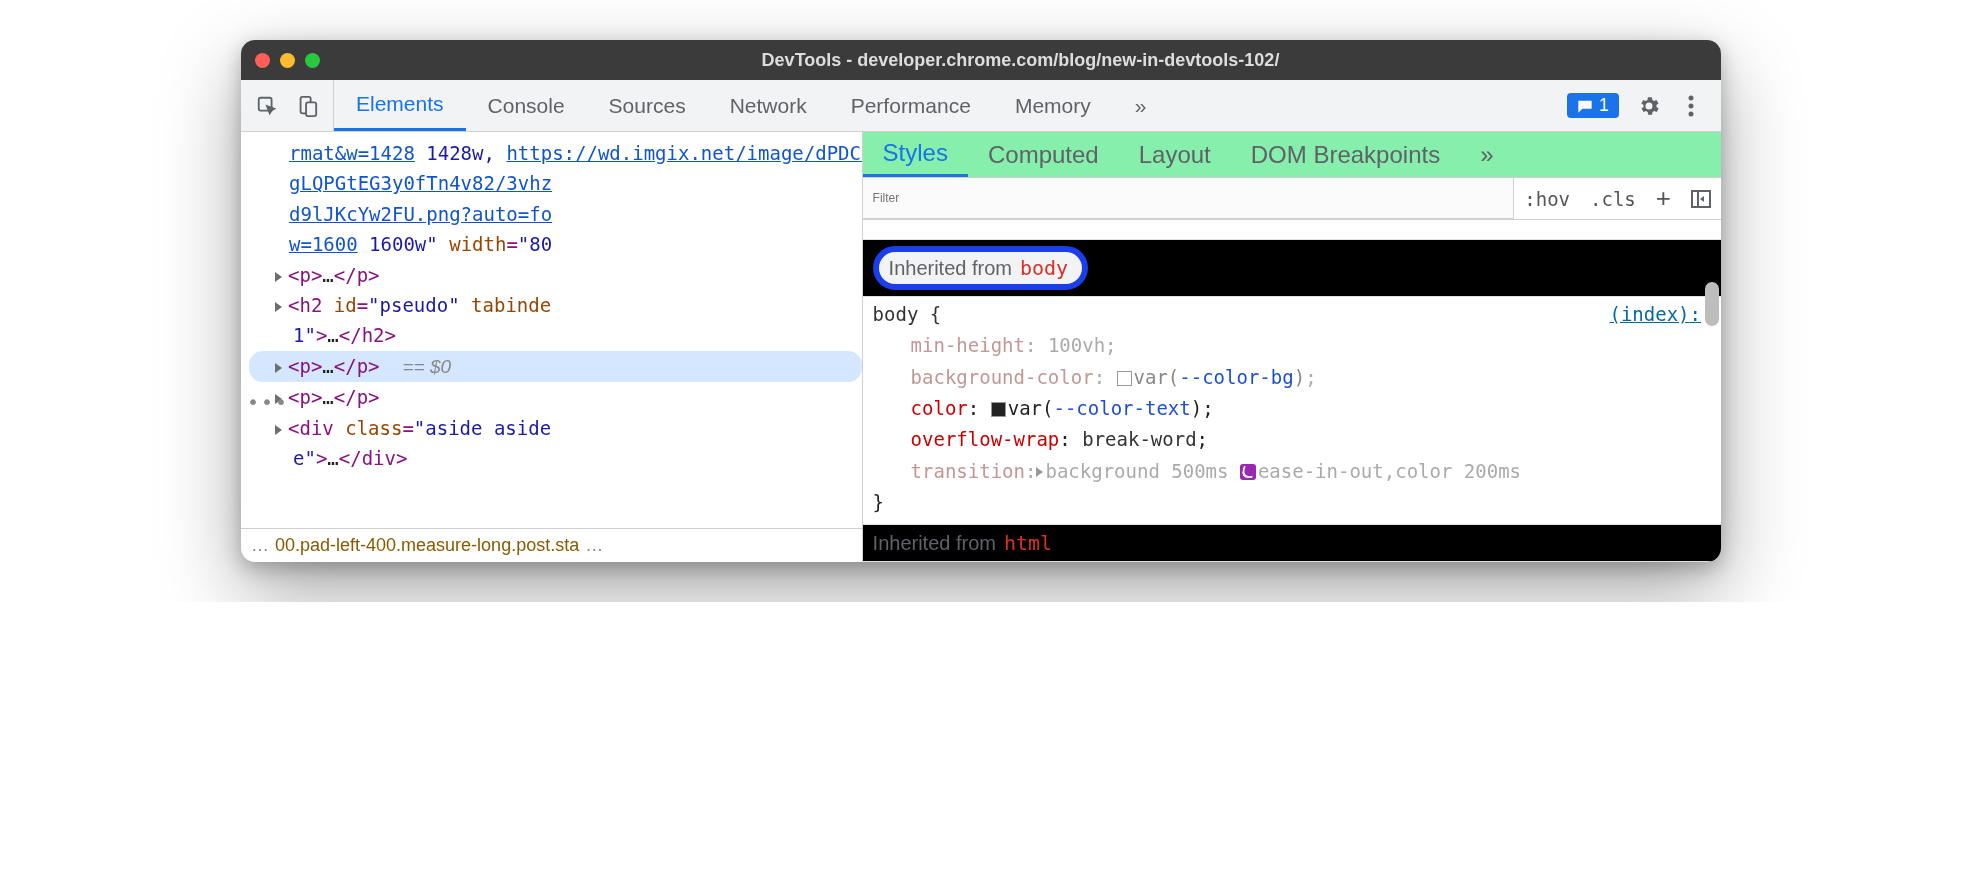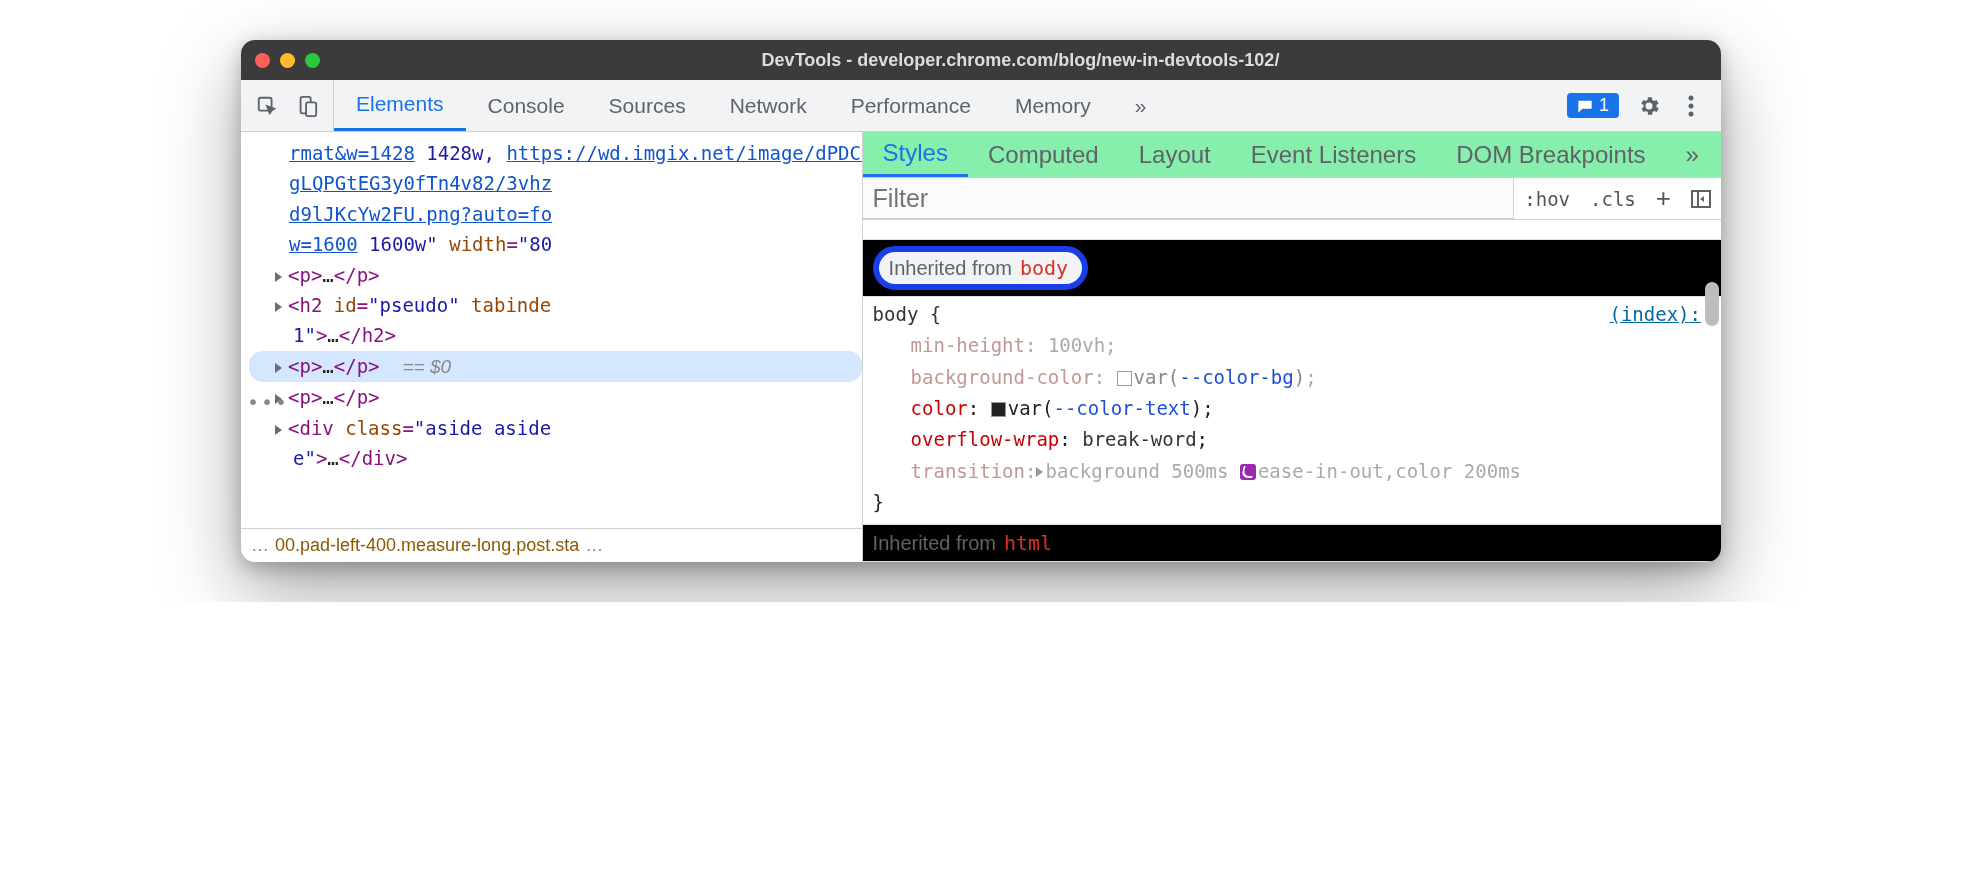--- a/index.html
+++ b/index.html
@@ -150,21 +150,21 @@
     border-bottom: 1px solid #d0d0d0;
     height: 42px;
     font-family: "Helvetica Neue", Arial, sans-serif;
     background: #fff;
   }
   .filterbar input {
     flex: 1;
     border: 1px solid #d0d0d0;
     border-top: none;
     border-left: none;
-    font-size: 25px;
+    font-size: 12px;
     padding: 6px 10px;
     color: #888;
     font-family: inherit;
     outline: none;
     height: 100%;
     background: #fbfbfb;
   }
   .filterbar .fbtn { font-family: Menlo, monospace; padding: 0 10px; color: #555; font-size: 19px; }
   .filterbar .plus { font-size: 26px; padding: 0 10px; color: #555; }
   .filterbar .panel-toggle { padding: 0 10px; }
@@ -373,21 +373,20 @@
       </div>
     </div>
 
     <div class="styles-panel">
       <div class="scroll-pill"></div>
 
       <div class="subtabs">
         <div class="stab active">Styles</div>
         <div class="stab">Computed</div>
         <div class="stab">Layout</div>
-        <div class="stab">Event Listeners</div>
         <div class="stab">DOM Breakpoints</div>
         <div class="stab">»</div>
       </div>
 
       <div class="filterbar">
         <input placeholder="Filter" style="">
         <span class="fbtn">:hov</span>
         <span class="fbtn">.cls</span>
         <span class="plus">+</span>
         <span class="panel-toggle">

